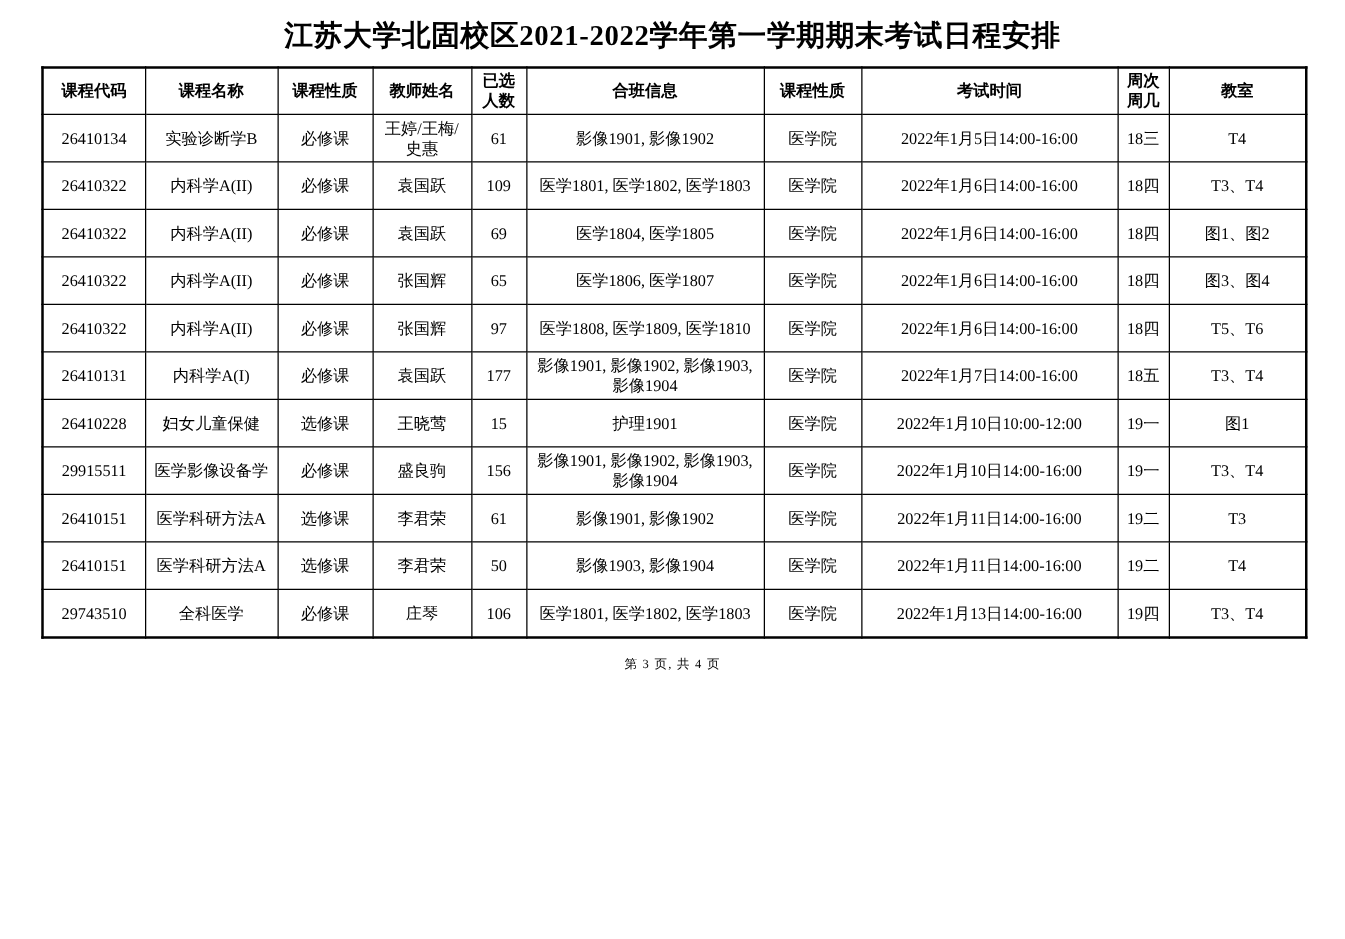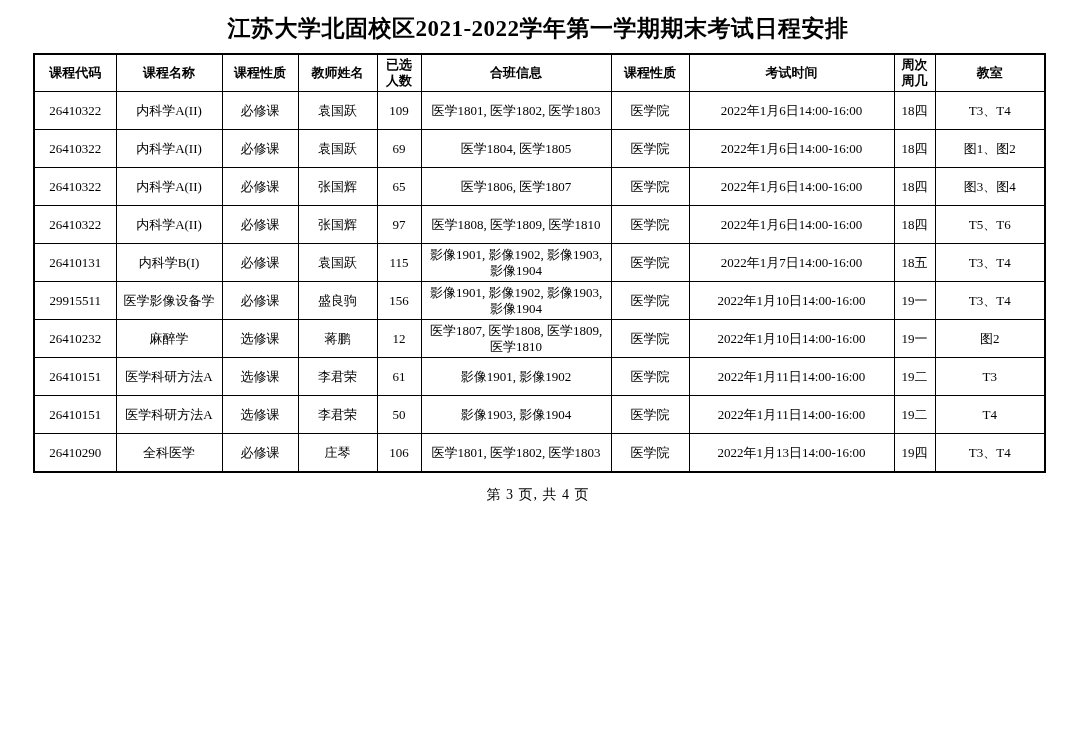--- a/index.html
+++ b/index.html
@@ -47,21 +47,21 @@
   table.exam-table th {
     font-weight: bold;
   }
   table.exam-table tr {
     height: 38px;
     border-radius: 19px;
   }
   .page-footer {
     text-align: center;
     margin-top: 13px;
-    font-size: 14px;
+    font-size: 10px;
     letter-spacing: 1px;
   }
 </style>
 </head>
 <body>
 
 <div class="page">
 
   <h1 class="doc-title">江苏大学北固校区2021-2022学年第一学期期末考试日程安排</h1>
 
@@ -87,20 +87,32 @@
           <th>已选人数</th>
           <th>合班信息</th>
           <th>课程性质</th>
           <th>考试时间</th>
           <th>周次周几</th>
           <th>教室</th>
         </tr>
     </thead>
     <tbody>
         <tr>
+          <td>26410134</td>
+          <td>实验诊断学B</td>
+          <td>必修课</td>
+          <td>王婷/王梅/史惠</td>
+          <td>61</td>
+          <td>影像1901, 影像1902</td>
+          <td>医学院</td>
+          <td>2022年1月5日14:00-16:00</td>
+          <td>18三</td>
+          <td>T4</td>
+        </tr>
+        <tr>
           <td>26410322</td>
           <td>内科学A(II)</td>
           <td>必修课</td>
           <td>袁国跃</td>
           <td>109</td>
           <td>医学1801, 医学1802, 医学1803</td>
           <td>医学院</td>
           <td>2022年1月6日14:00-16:00</td>
           <td>18四</td>
           <td>T3、T4</td>
@@ -136,53 +148,53 @@
           <td>张国辉</td>
           <td>97</td>
           <td>医学1808, 医学1809, 医学1810</td>
           <td>医学院</td>
           <td>2022年1月6日14:00-16:00</td>
           <td>18四</td>
           <td>T5、T6</td>
         </tr>
         <tr>
           <td>26410131</td>
-          <td>内科学B(I)</td>
+          <td>内科学A(I)</td>
           <td>必修课</td>
           <td>袁国跃</td>
-          <td>115</td>
+          <td>177</td>
           <td>影像1901, 影像1902, 影像1903, 影像1904</td>
           <td>医学院</td>
           <td>2022年1月7日14:00-16:00</td>
           <td>18五</td>
           <td>T3、T4</td>
+        </tr>
+        <tr>
+          <td>26410228</td>
+          <td>妇女儿童保健</td>
+          <td>选修课</td>
+          <td>王晓莺</td>
+          <td>15</td>
+          <td>护理1901</td>
+          <td>医学院</td>
+          <td>2022年1月10日10:00-12:00</td>
+          <td>19一</td>
+          <td>图1</td>
         </tr>
         <tr>
           <td>29915511</td>
           <td>医学影像设备学</td>
           <td>必修课</td>
           <td>盛良驹</td>
           <td>156</td>
           <td>影像1901, 影像1902, 影像1903, 影像1904</td>
           <td>医学院</td>
           <td>2022年1月10日14:00-16:00</td>
           <td>19一</td>
           <td>T3、T4</td>
-        </tr>
-        <tr>
-          <td>26410232</td>
-          <td>麻醉学</td>
-          <td>选修课</td>
-          <td>蒋鹏</td>
-          <td>12</td>
-          <td>医学1807, 医学1808, 医学1809, 医学1810</td>
-          <td>医学院</td>
-          <td>2022年1月10日14:00-16:00</td>
-          <td>19一</td>
-          <td>图2</td>
         </tr>
         <tr>
           <td>26410151</td>
           <td>医学科研方法A</td>
           <td>选修课</td>
           <td>李君荣</td>
           <td>61</td>
           <td>影像1901, 影像1902</td>
           <td>医学院</td>
           <td>2022年1月11日14:00-16:00</td>
@@ -195,21 +207,21 @@
           <td>选修课</td>
           <td>李君荣</td>
           <td>50</td>
           <td>影像1903, 影像1904</td>
           <td>医学院</td>
           <td>2022年1月11日14:00-16:00</td>
           <td>19二</td>
           <td>T4</td>
         </tr>
         <tr>
-          <td>26410290</td>
+          <td>29743510</td>
           <td>全科医学</td>
           <td>必修课</td>
           <td>庄琴</td>
           <td>106</td>
           <td>医学1801, 医学1802, 医学1803</td>
           <td>医学院</td>
           <td>2022年1月13日14:00-16:00</td>
           <td>19四</td>
           <td>T3、T4</td>
         </tr>

